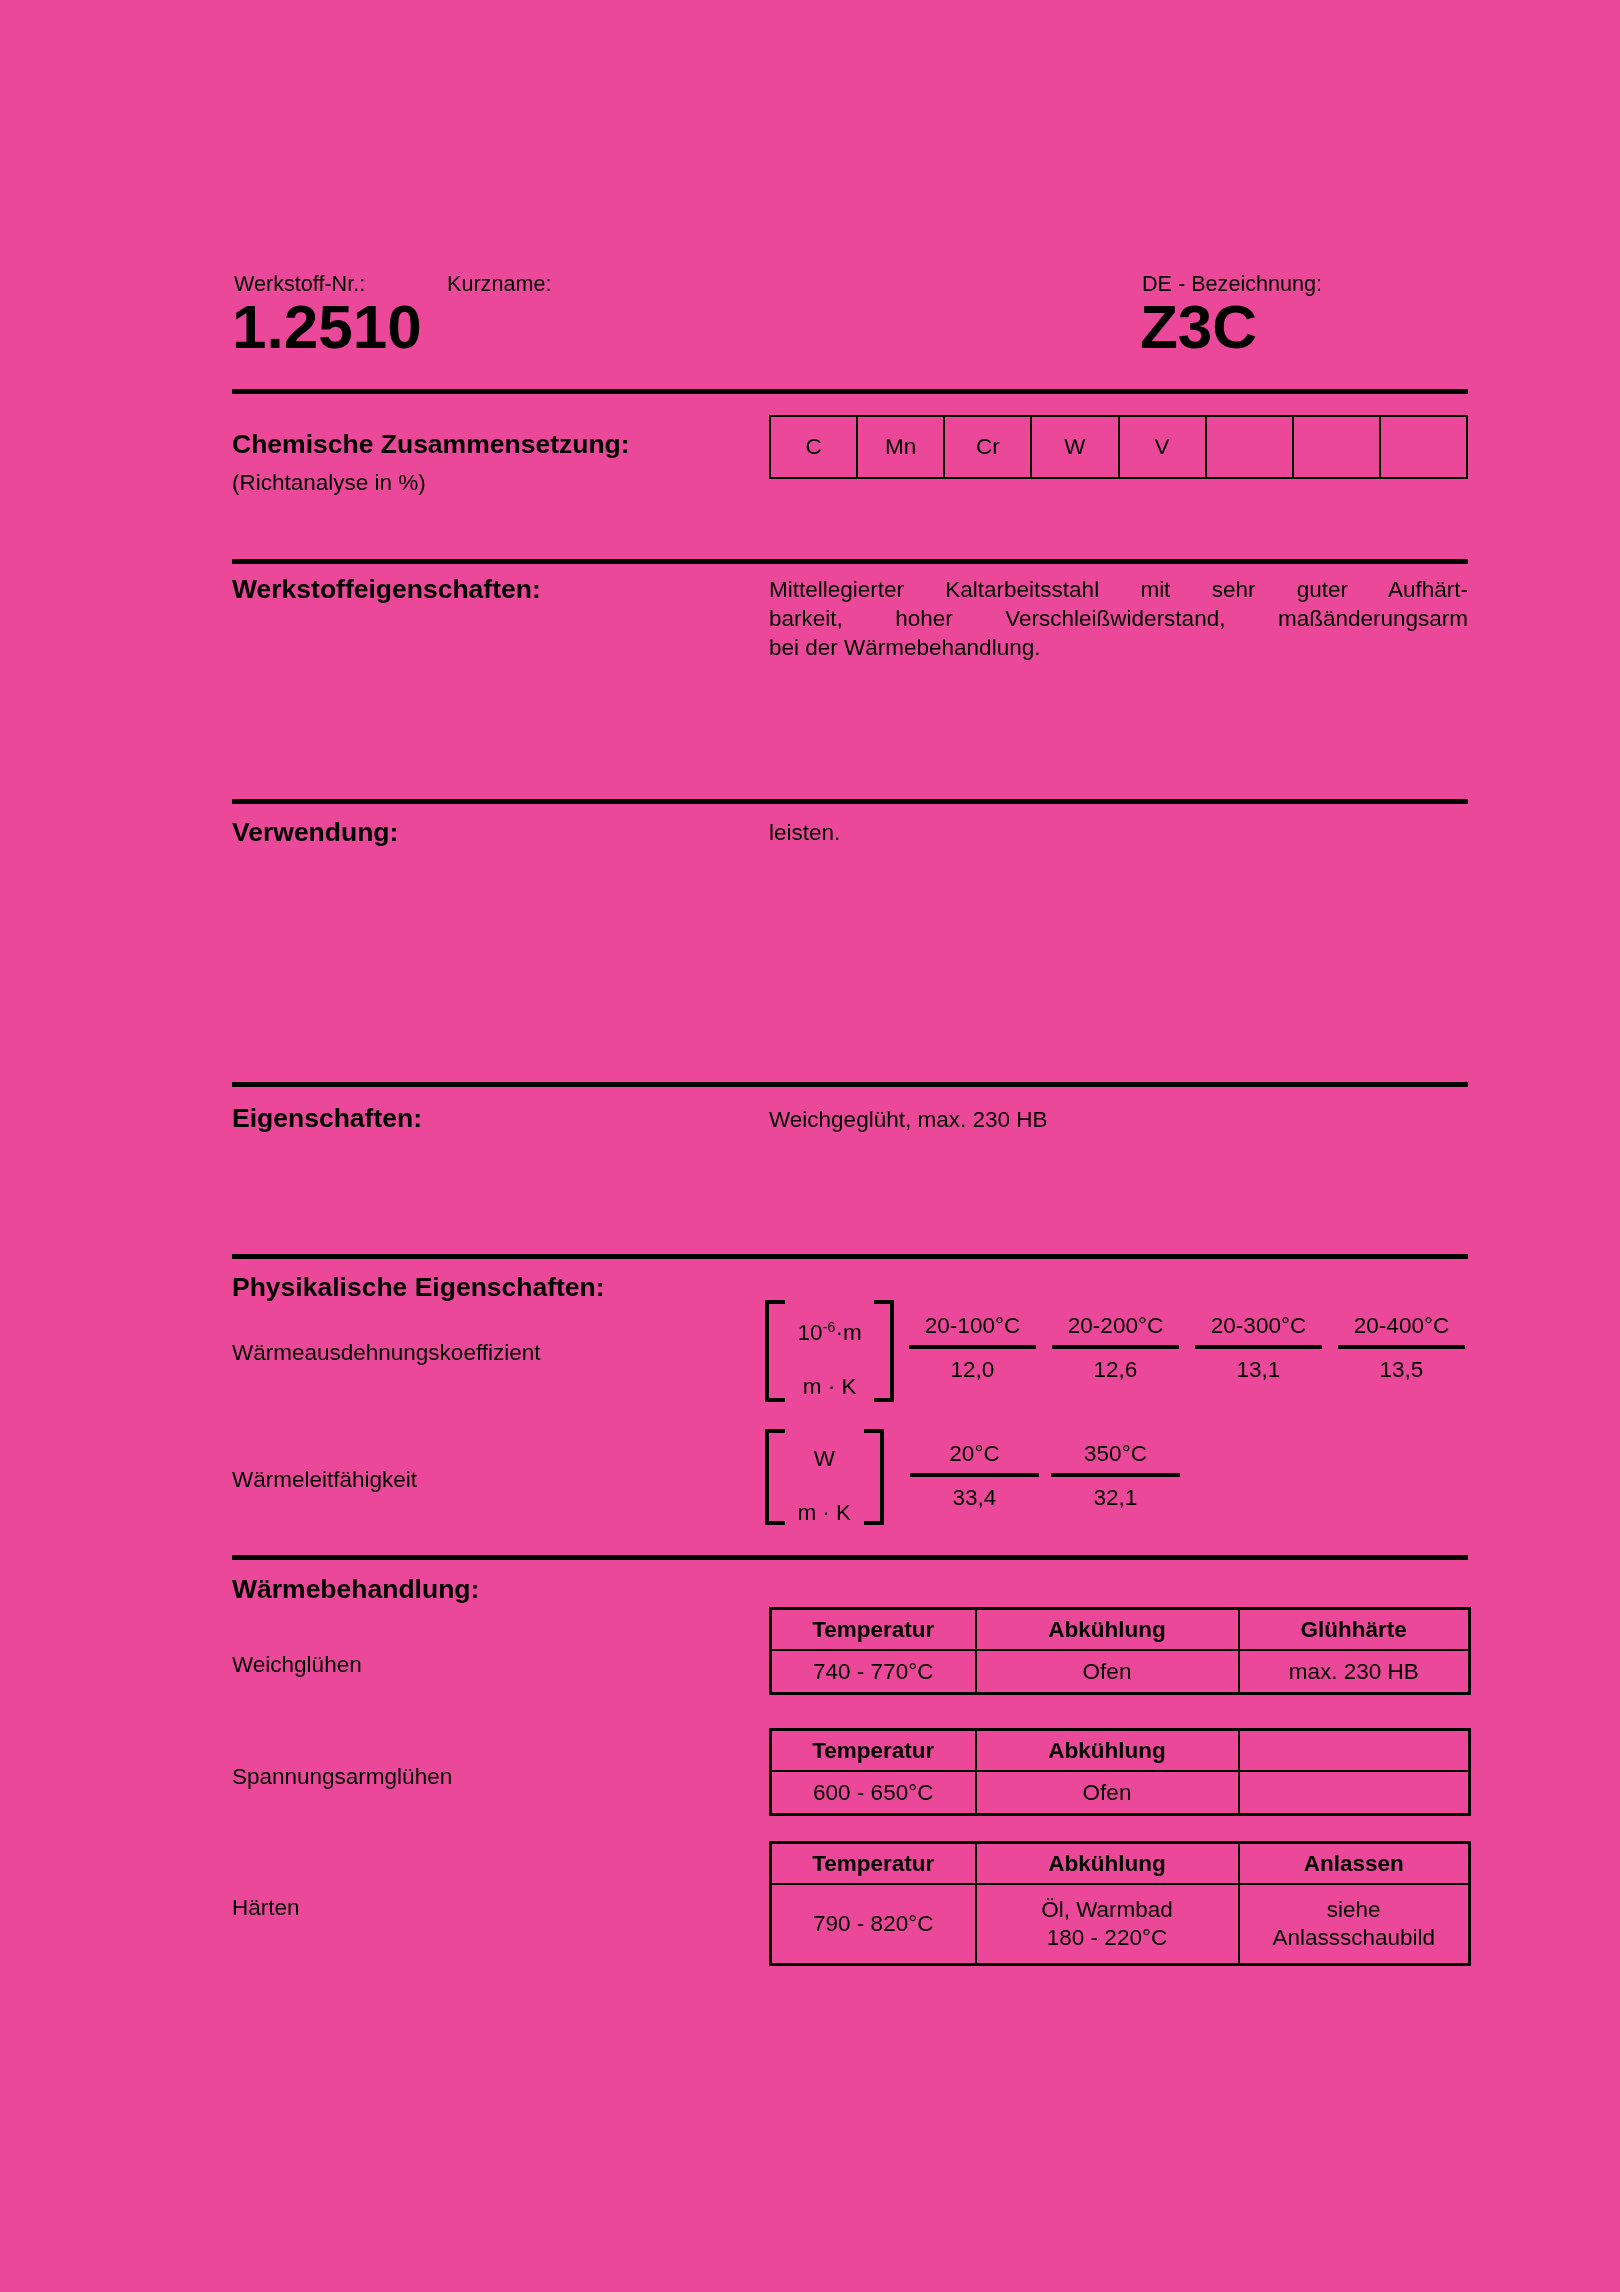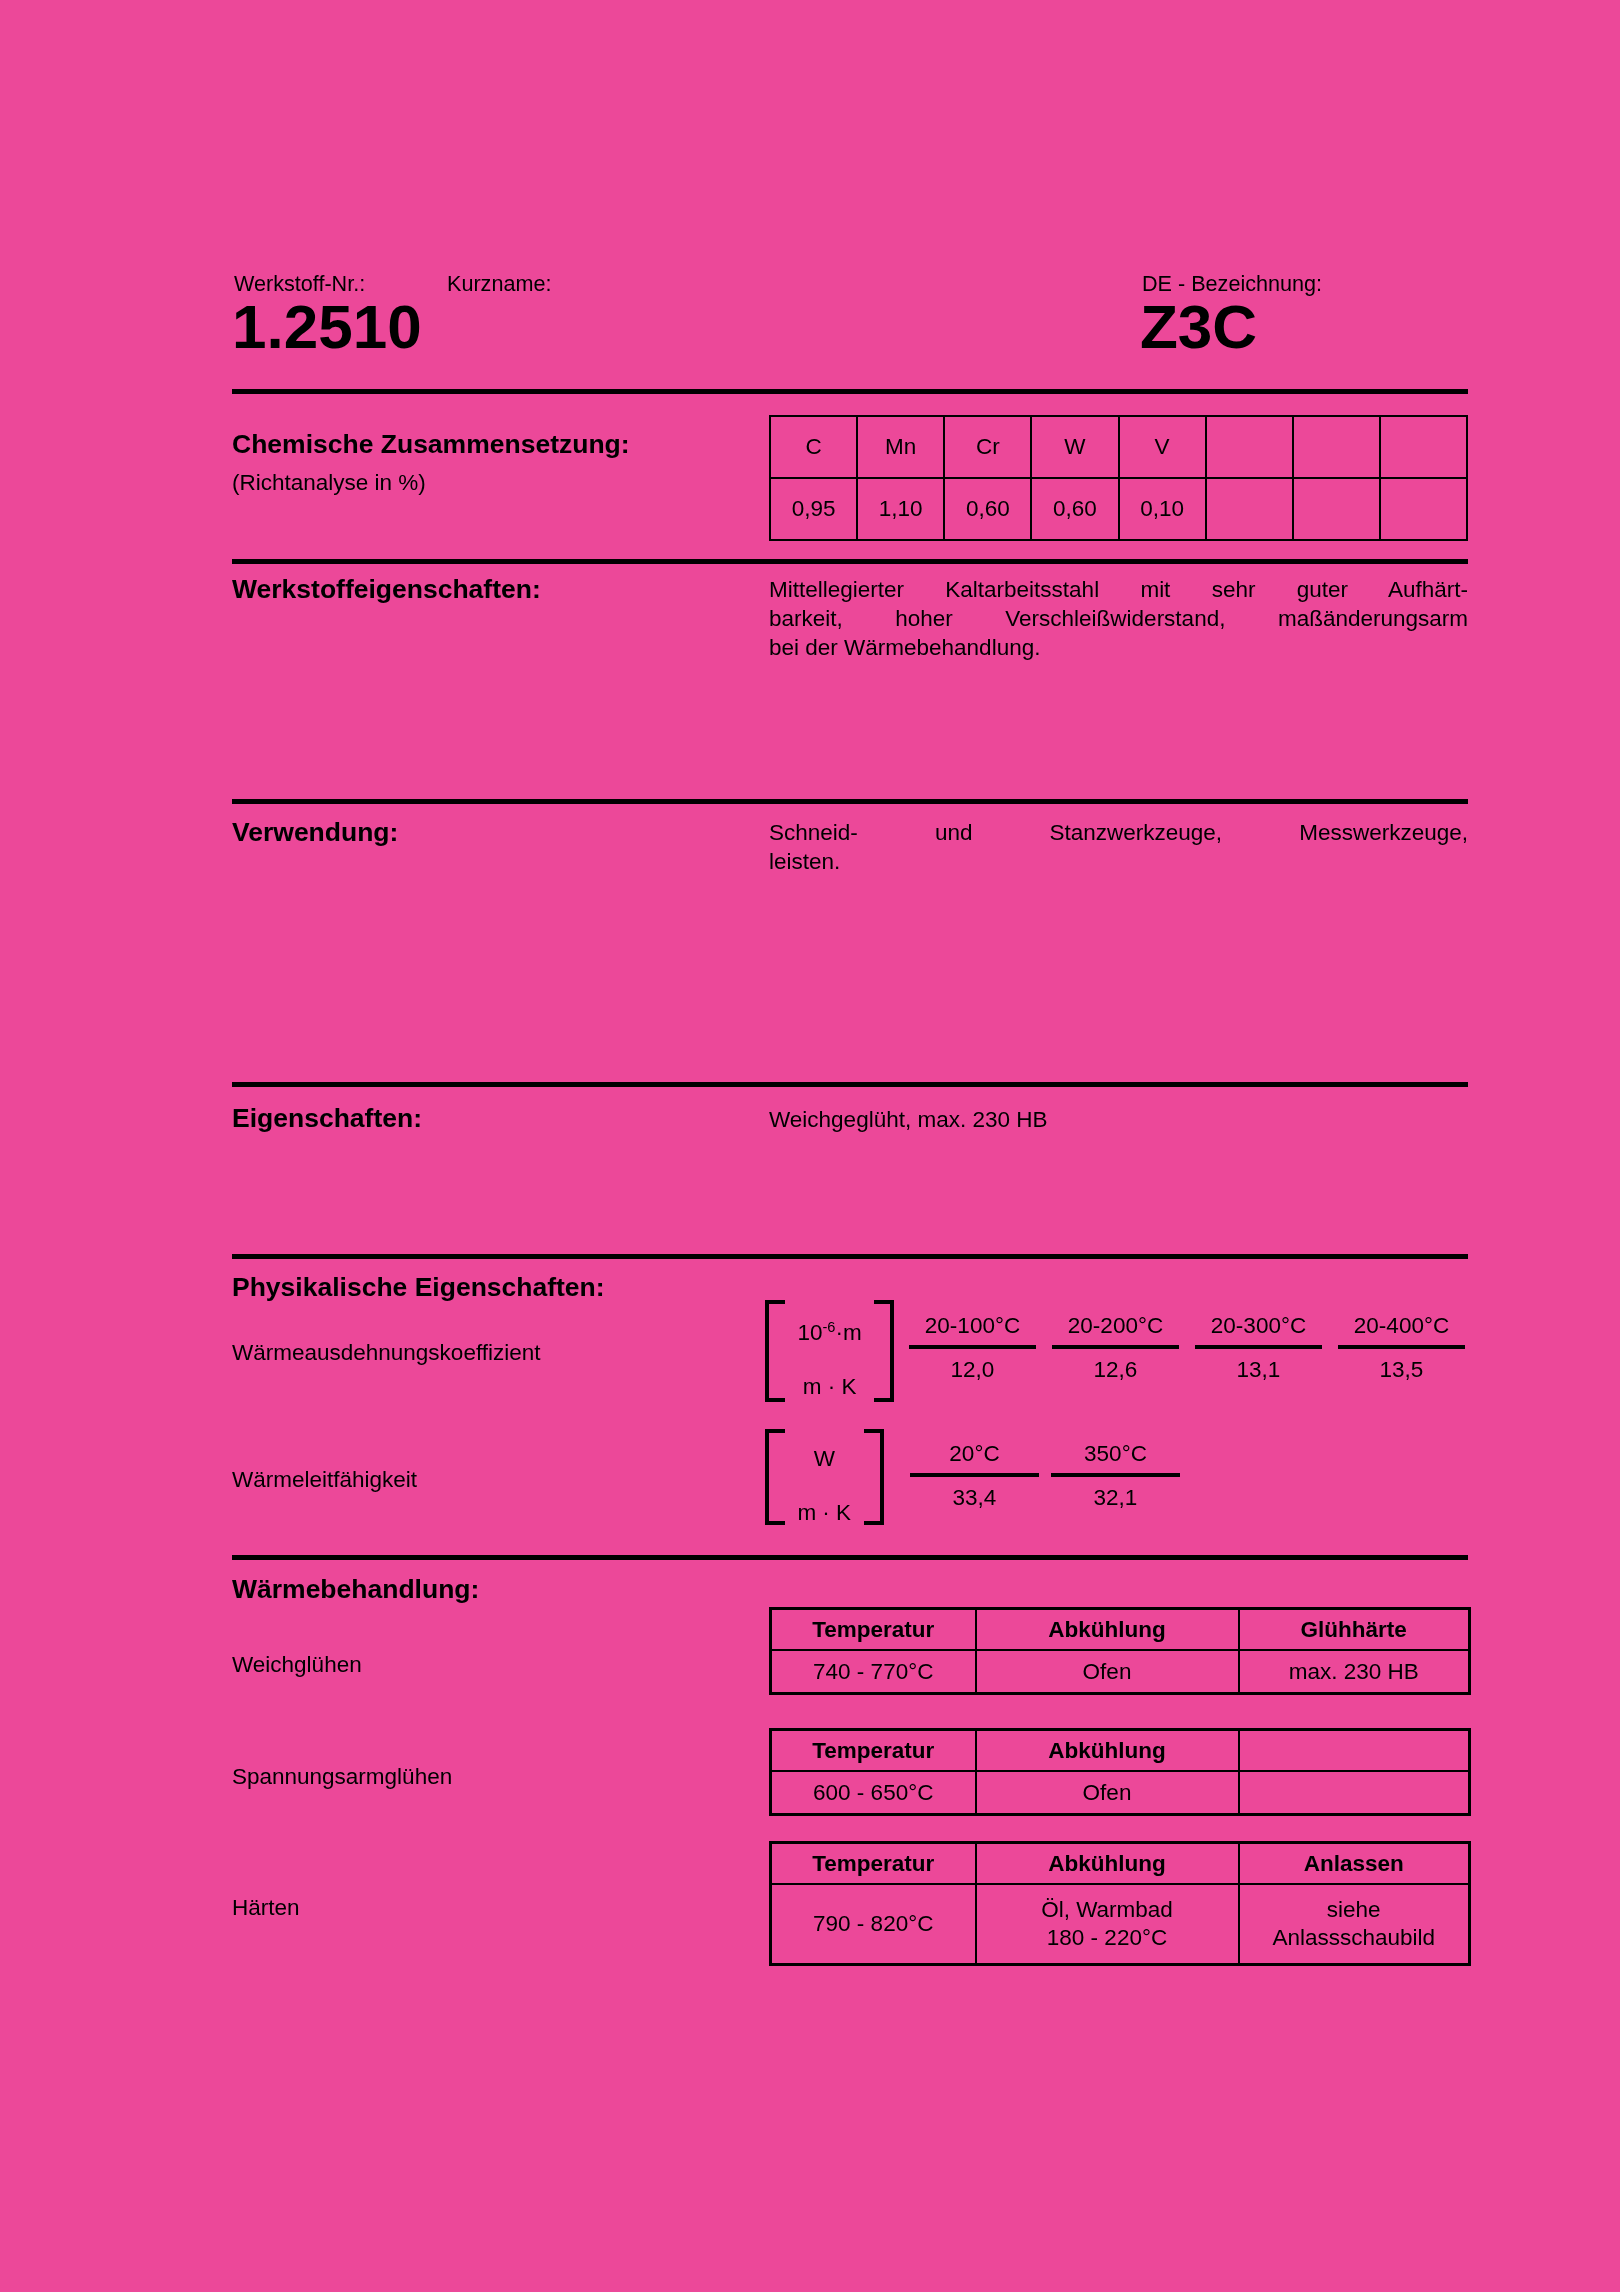--- a/index.html
+++ b/index.html
@@ -73,47 +73,36 @@
         <tr>
       <td>C</td>
       <td>Mn</td>
       <td>Cr</td>
       <td>W</td>
       <td>V</td>
       <td></td>
       <td></td>
       <td></td>
     </tr>
-    <tr>
-      <td>0,95</td>
-      <td>1,10</td>
-      <td>0,60</td>
-      <td>0,60</td>
-      <td>0,10</td>
-      <td></td>
-      <td></td>
-      <td></td>
-    </tr>
   </tbody>
     </table>
 
   <div class="rule" style="top:559px;"></div>
 
   <div class="abs sectitle" style="left:232px; top:573px;">Werkstoffeigenschaften:</div>
   <div class="abs body-text" style="left:769px; top:575px;">
     <div class="just">Mittellegierter Kaltarbeitsstahl mit sehr guter Aufhärt-</div>
     <div class="just">barkeit, hoher Verschleißwiderstand, maßänderungsarm</div>
     <div>bei der Wärmebehandlung.</div>
   </div>
 
   <div class="rule" style="top:799px;"></div>
 
   <div class="abs sectitle" style="left:232px; top:816px;">Verwendung:</div>
   <div class="abs body-text" style="left:769px; top:818px;">
-    <div class="just">Schneid- und Stanzwerkzeuge, Messwerkzeuge,</div>
     <div>leisten.</div>
   </div>
 
   <div class="rule" style="top:1082px;"></div>
 
   <div class="abs sectitle" style="left:232px; top:1102px;">Eigenschaften:</div>
   <div class="abs body-text" style="left:769px; top:1105px;">Weichgeglüht, max. 230 HB</div>
 
   <div class="rule" style="top:1254px;"></div>
 

